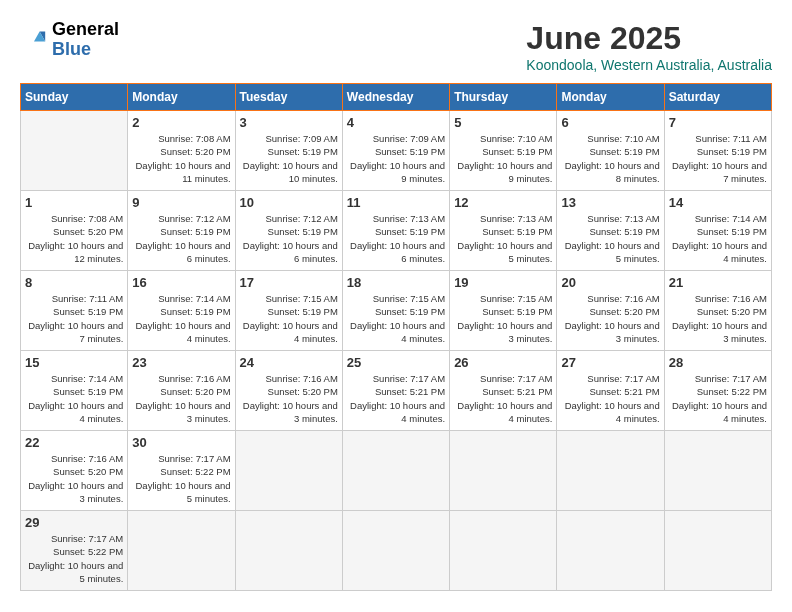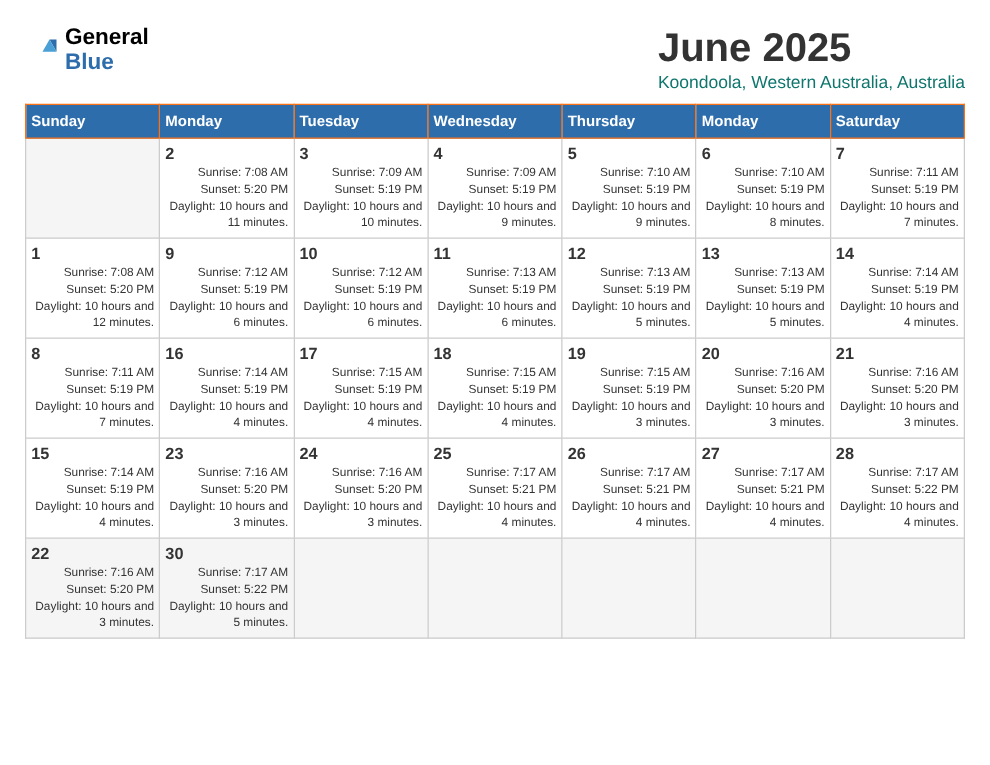--- a/index.html
+++ b/index.html
@@ -244,14 +244,26 @@
         <td>
           <span class="day-num">30</span>
           <div class="day-info">Sunrise: 7:17 AM<br>Sunset: 5:22 PM<br>Daylight: 10 hours and 5 minutes.</div>
         </td>
         <td class="empty-cell"></td>
         <td class="empty-cell"></td>
         <td class="empty-cell"></td>
         <td class="empty-cell"></td>
         <td class="empty-cell"></td>
       </tr>
+      <tr>
+        <td>
+          <span class="day-num">29</span>
+          <div class="day-info">Sunrise: 7:17 AM<br>Sunset: 5:22 PM<br>Daylight: 10 hours and 5 minutes.</div>
+        </td>
+        <td class="empty-cell"></td>
+        <td class="empty-cell"></td>
+        <td class="empty-cell"></td>
+        <td class="empty-cell"></td>
+        <td class="empty-cell"></td>
+        <td class="empty-cell"></td>
+      </tr>
     </tbody>
 </table>
 
 </body></html>

